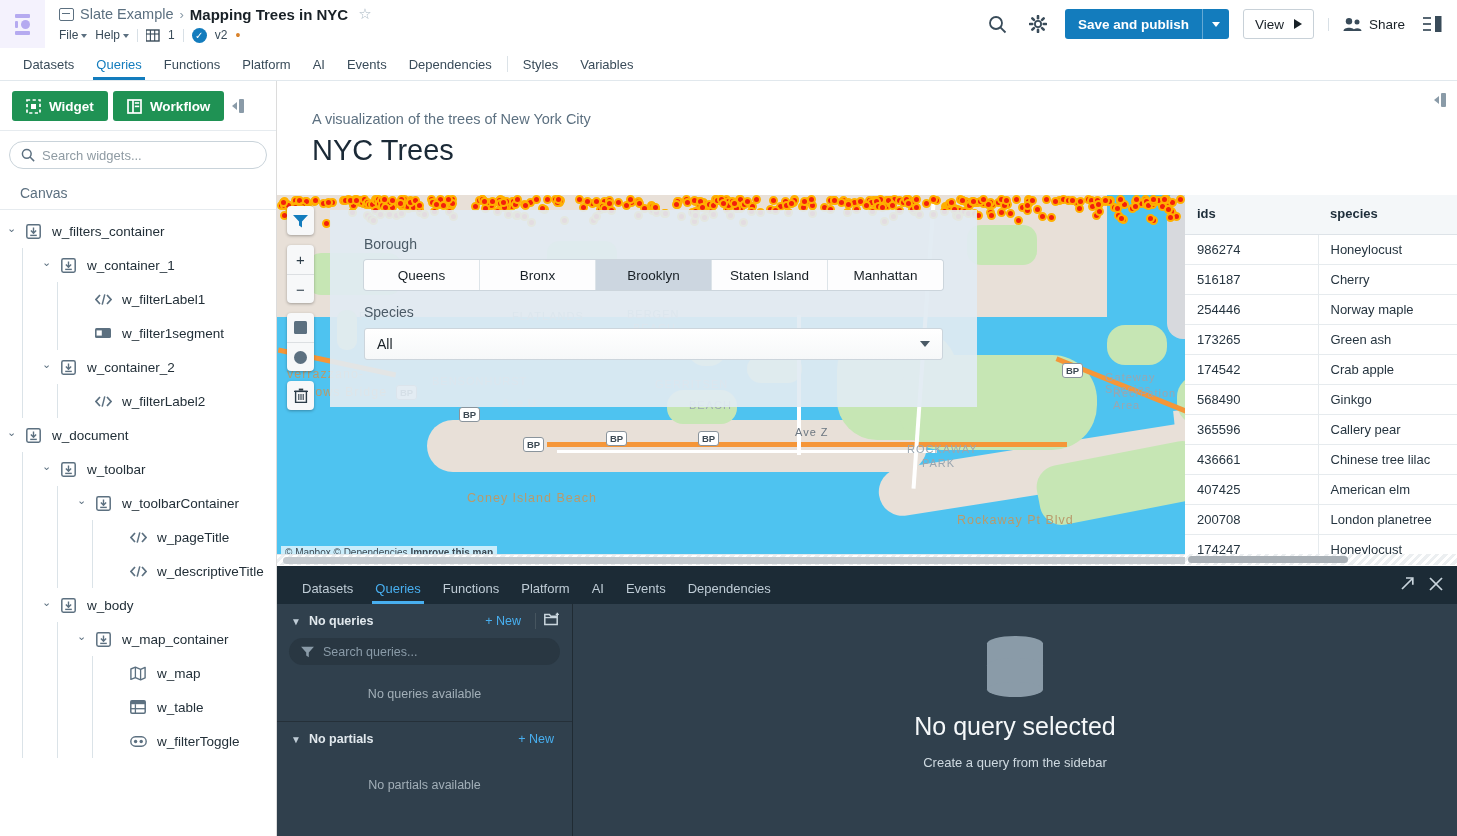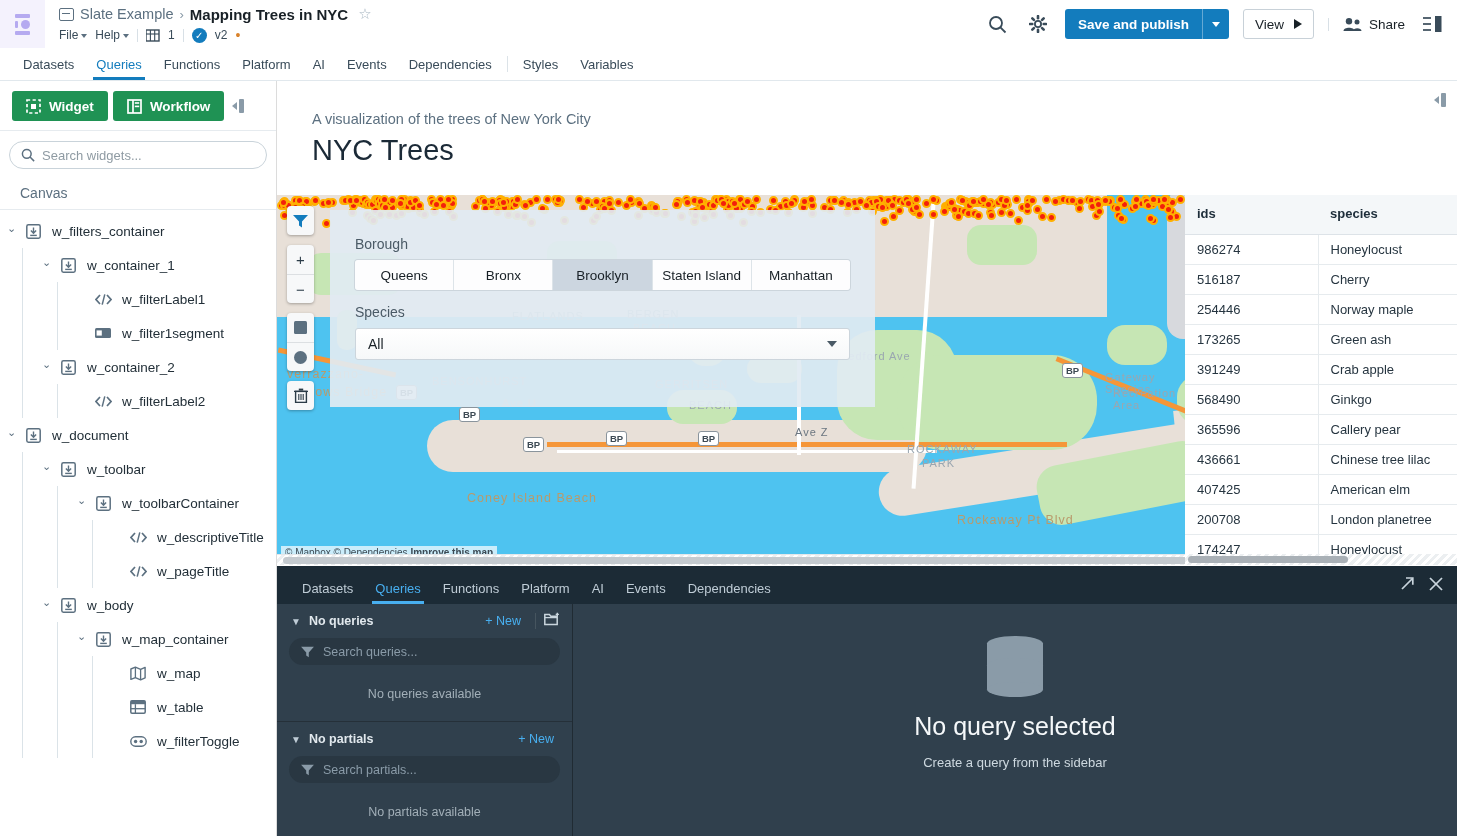--- a/index.html
+++ b/index.html
@@ -166,22 +166,22 @@
     background: #f3200b; border: 2px solid #ffb000; }
 
   .map-ctrls { position:absolute; left: 10px; top: 11px; display:flex; flex-direction:column; gap: 10px; z-index: 5;}
   .ctrl-card { background:#f7f8f9; border-radius: 4px; box-shadow: 0 1px 3px rgba(0,0,0,.3);
     display:flex; flex-direction:column; overflow:hidden; }
   .ctrl-btn { width: 27px; height: 29px; display:flex; align-items:center; justify-content:center;
     cursor:pointer; color:#2b3b47; font-size: 15px; }
   .ctrl-btn + .ctrl-btn { border-top: 1px solid #dcdfe2; }
 
   .filter-panel {
-    position:absolute; left: 53px; top: 15px; width: 545px; height: 197px;
-    background: rgba(225,235,242,.93); z-index: 6; padding: 26px 25px;
+    position:absolute; left: 53px; top: 15px; width: 647px; height: 197px;
+    background: rgba(225,235,242,.93); z-index: 6; padding: 26px 34px;
   }
   .fp-label { font-size: 14px; color: #4a5a66; margin-bottom: 8px; }
   .seg-group { display:flex; border-radius: 3px; overflow:hidden; box-shadow: 0 0 0 1px #ccd5dc; }
   .seg {
     flex: 1; background: #fdfdfe; height: 30px; display:flex; align-items:center;
     justify-content:center; font-size: 13.5px; color: #182026; cursor:pointer;
     border-right: 1px solid #dde4e9;
   }
   .seg:last-child { border-right: none; }
   .seg.selected { background: #ccd6e0; }
@@ -546,36 +546,36 @@
           <div class="guide" style="left: 92px;"></div>
           <div style="width: 111px;"></div>
           <div class="tw-ph"></div>
           <span class="node-icon" style="margin-left: 7px;">
             <svg width="17" height="13" viewBox="0 0 17 13">
               <polyline points="5,2 1,6.5 5,11" fill="none" stroke="#5c7080" stroke-width="1.7"></polyline>
               <polyline points="12,2 16,6.5 12,11" fill="none" stroke="#5c7080" stroke-width="1.7"></polyline>
               <line x1="9.8" y1="1.4" x2="7.2" y2="11.6" stroke="#5c7080" stroke-width="1.5"></line>
             </svg>
           </span>
-          <span class="node-label">w_descriptiveTitle</span>
+          <span class="node-label">w_pageTitle</span>
         </div>
         <div class="tree-row">
           <div class="guide" style="left: 22px;"></div>
           <div class="guide" style="left: 57px;"></div>
           <div class="guide" style="left: 92px;"></div>
           <div style="width: 111px;"></div>
           <div class="tw-ph"></div>
           <span class="node-icon" style="margin-left: 7px;">
             <svg width="17" height="13" viewBox="0 0 17 13">
               <polyline points="5,2 1,6.5 5,11" fill="none" stroke="#5c7080" stroke-width="1.7"></polyline>
               <polyline points="12,2 16,6.5 12,11" fill="none" stroke="#5c7080" stroke-width="1.7"></polyline>
               <line x1="9.8" y1="1.4" x2="7.2" y2="11.6" stroke="#5c7080" stroke-width="1.5"></line>
             </svg>
           </span>
-          <span class="node-label">w_pageTitle</span>
+          <span class="node-label">w_descriptiveTitle</span>
         </div>
         <div class="tree-row">
           <div class="guide" style="left: 22px;"></div>
           <div style="width: 41px;"></div>
           <div class="twisty" style="margin-top: -5px;">⌄</div>
           <span class="node-icon" style="margin-left: 7px;">
             <svg width="15" height="15" viewBox="0 0 15 15">
               <rect x="0.8" y="0.8" width="13.4" height="13.4" rx="1.6" fill="none" stroke="#5c7080" stroke-width="1.5"></rect>
               <path d="M7.5 3.6 v5.4 M4.9 6.6 L7.5 9.3 L10.1 6.6" fill="none" stroke="#5c7080" stroke-width="1.4"></path>
               <line x1="4.2" y1="11.4" x2="10.8" y2="11.4" stroke="#5c7080" stroke-width="1.4"></line>
@@ -1229,21 +1229,21 @@
             </tr>
             <tr>
               <td>254446</td>
               <td>Norway maple</td>
             </tr>
             <tr>
               <td>173265</td>
               <td>Green ash</td>
             </tr>
             <tr>
-              <td>391249</td>
+              <td>174542</td>
               <td>Crab apple</td>
             </tr>
             <tr>
               <td>568490</td>
               <td>Ginkgo</td>
             </tr>
             <tr>
               <td>365596</td>
               <td>Callery pear</td>
             </tr>
@@ -1321,26 +1321,20 @@
           <input type="text" placeholder="Search queries..." style="">
         </div>
         <div class="btm-empty">No queries available</div>
         <div class="btm-sep"></div>
 
         <div class="btm-sec-head">
           <span class="btm-tw">▼</span>
           <span class="btm-sec-title">No partials</span>
           <span class="btm-new">+ New</span>
         </div>
-        <div class="btm-search">
-          <svg width="13" height="12" viewBox="0 0 15 14">
-              <polygon points="0,1 15,1 9,7.5 9,13 6,11 6,7.5" fill="#8a9ba8"></polygon>
-            </svg>
-          <input type="text" placeholder="Search partials..." style="">
-        </div>
         <div class="btm-empty">No partials available</div>
       </div>
 
       <div class="btm-main">
         <div class="db-icon">
           <div class="disc" style="top:0;"></div>
           <div class="body" style="top:7px;height:22px;"></div>
           <div class="disc" style="top:22px;"></div>
           <div class="body" style="top:29px;height:24px;"></div>
           <div class="disc" style="top:46px;"></div>

